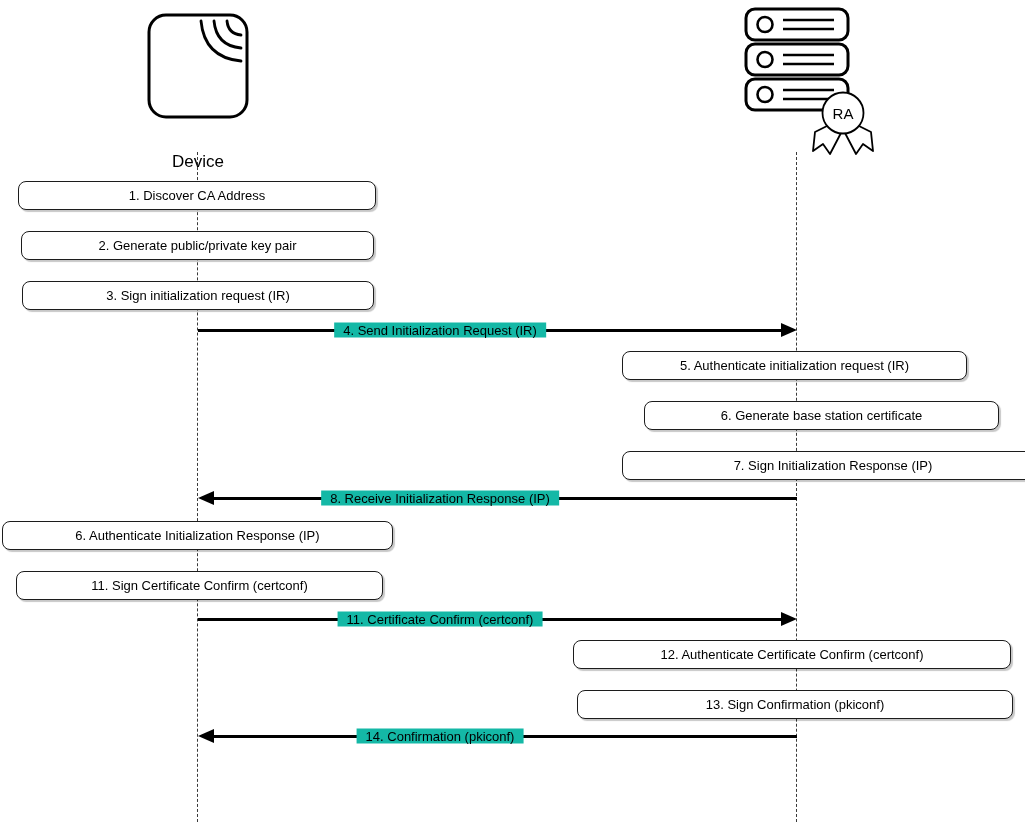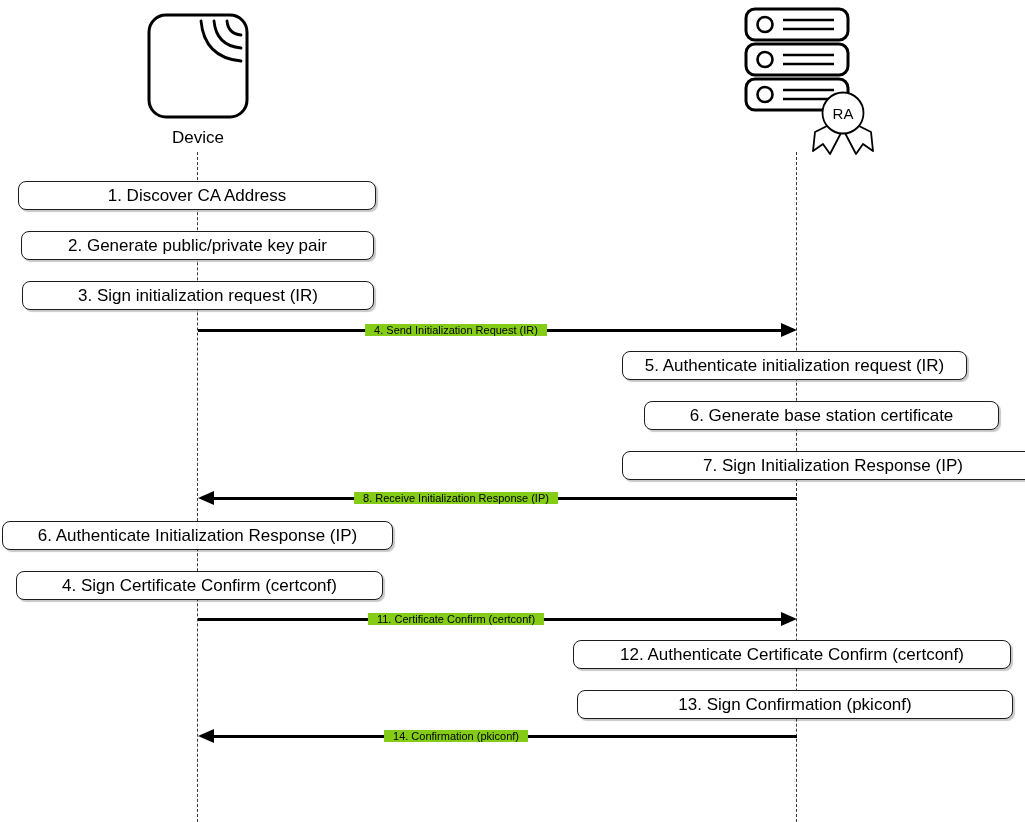--- a/index.html
+++ b/index.html
@@ -16,32 +16,33 @@
     width:0;
     border-left:1.5px dashed #3a3a3a;
     z-index:1;
   }
   .actor-icon{position:absolute;z-index:2;}
   .actor-label{
     position:absolute;
     text-align:center;
     font-size:17px;
     z-index:2;
+    margin-top:24px;
   }
   .action-box{
     position:absolute;
     height:29px;
     background:#fff;
     border:1.6px solid #1c1c1c;
     border-radius:8px;
     box-shadow:2px 2px 1px rgba(0,0,0,0.22);
     display:flex;
     align-items:center;
     justify-content:center;
-    font-size:17px;
+    font-size:13px;
     white-space:nowrap;
     z-index:3;
     box-sizing:border-box;
   }
   .msg{
     position:absolute;
     left:198px;
     width:599px;
     height:22px;
     z-index:2;
@@ -59,26 +60,26 @@
     top:50%;
     transform:translateY(-50%);
     width:0;height:0;
     border-top:7px solid transparent;
     border-bottom:7px solid transparent;
   }
   .msg.to-ra .arrowhead{right:0;border-left:16px solid #000;}
   .msg.to-device .arrowhead{left:0;border-right:16px solid #000;}
   .msg-label{
     position:absolute;
-    left:258px;
+    left:242px;
     top:50%;
     transform:translate(-50%,-50%);
-    background:#84cc16;
+    background:#14b8a6;
     padding:0 9px;
-    font-size:11px;
+    font-size:13px;
     white-space:nowrap;
   }
   svg{display:block;}
 </style>
 </head>
 <body>
 
 <div id="canvas">
 
   <div class="lifeline" style="left:197px;top:152px;height:670px;"></div>
@@ -150,21 +151,21 @@
   <div class="msg to-device" style="top:487px;">
     <div class="msg-line"></div>
     <div class="arrowhead"></div>
     <div class="msg-label">8. Receive Initialization Response (IP)</div>
   </div>
 
   <div class="action-box" style="left:2px;top:521px;width:391px;">
     <span>6. Authenticate Initialization Response (IP)</span>
   </div>
   <div class="action-box" style="left:16px;top:571px;width:367px;">
-    <span>4. Sign Certificate Confirm (certconf)</span>
+    <span>11. Sign Certificate Confirm (certconf)</span>
   </div>
 
   <div class="msg to-ra" style="top:608px;">
     <div class="msg-line"></div>
     <div class="arrowhead"></div>
     <div class="msg-label">11. Certificate Confirm (certconf)</div>
   </div>
 
   <div class="action-box" style="left:573px;top:640px;width:438px;">
     <span>12. Authenticate Certificate Confirm (certconf)</span>

